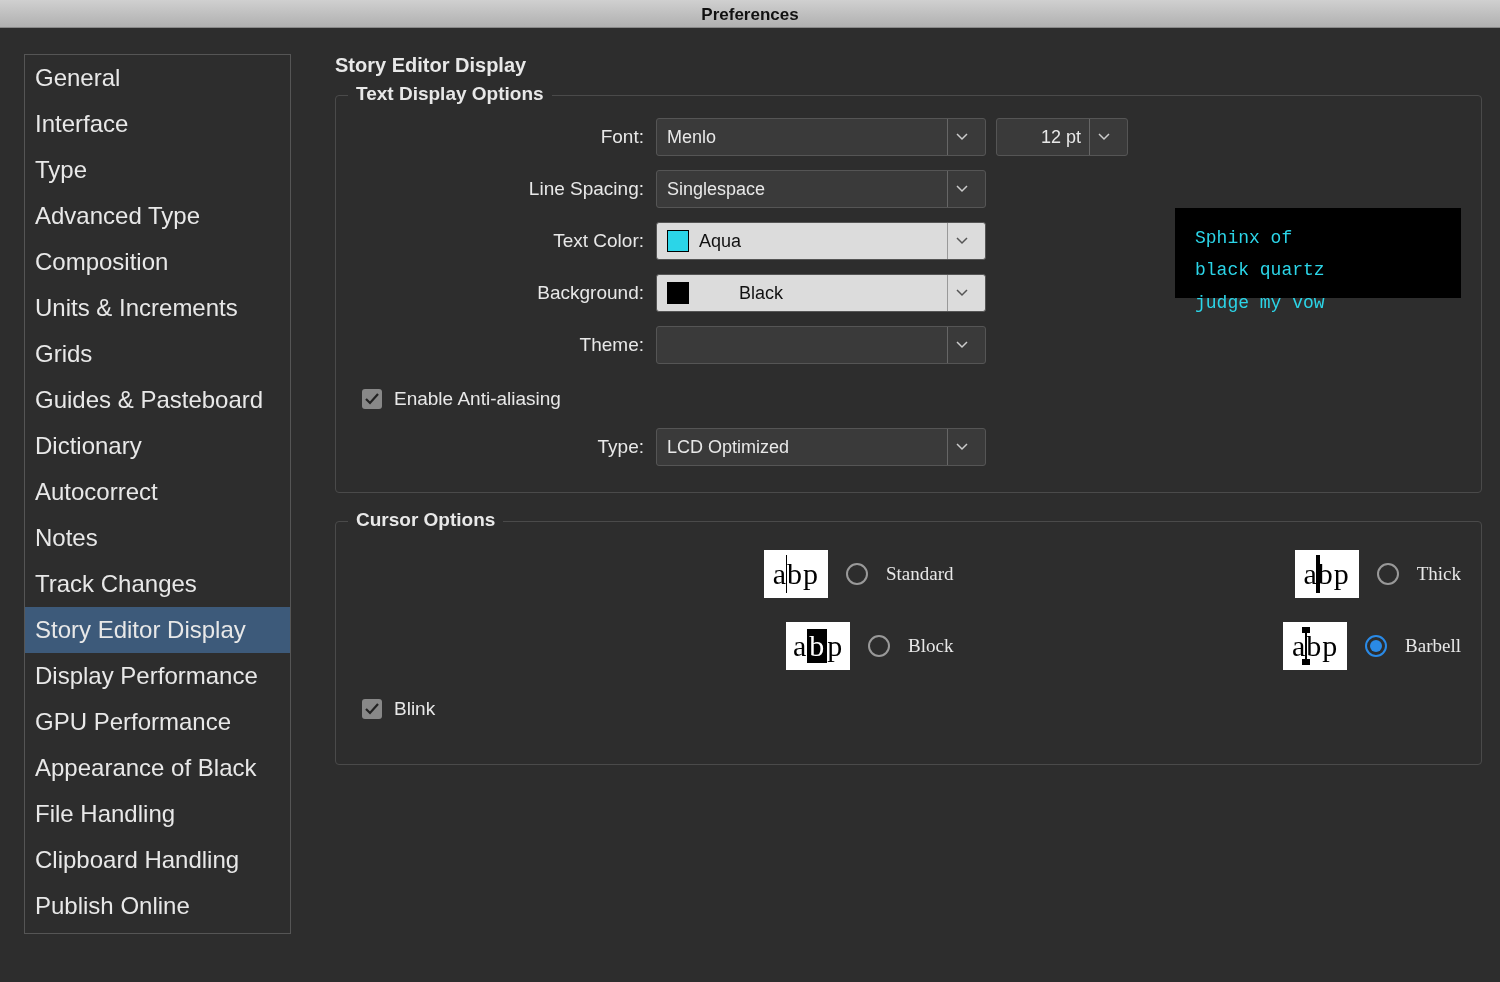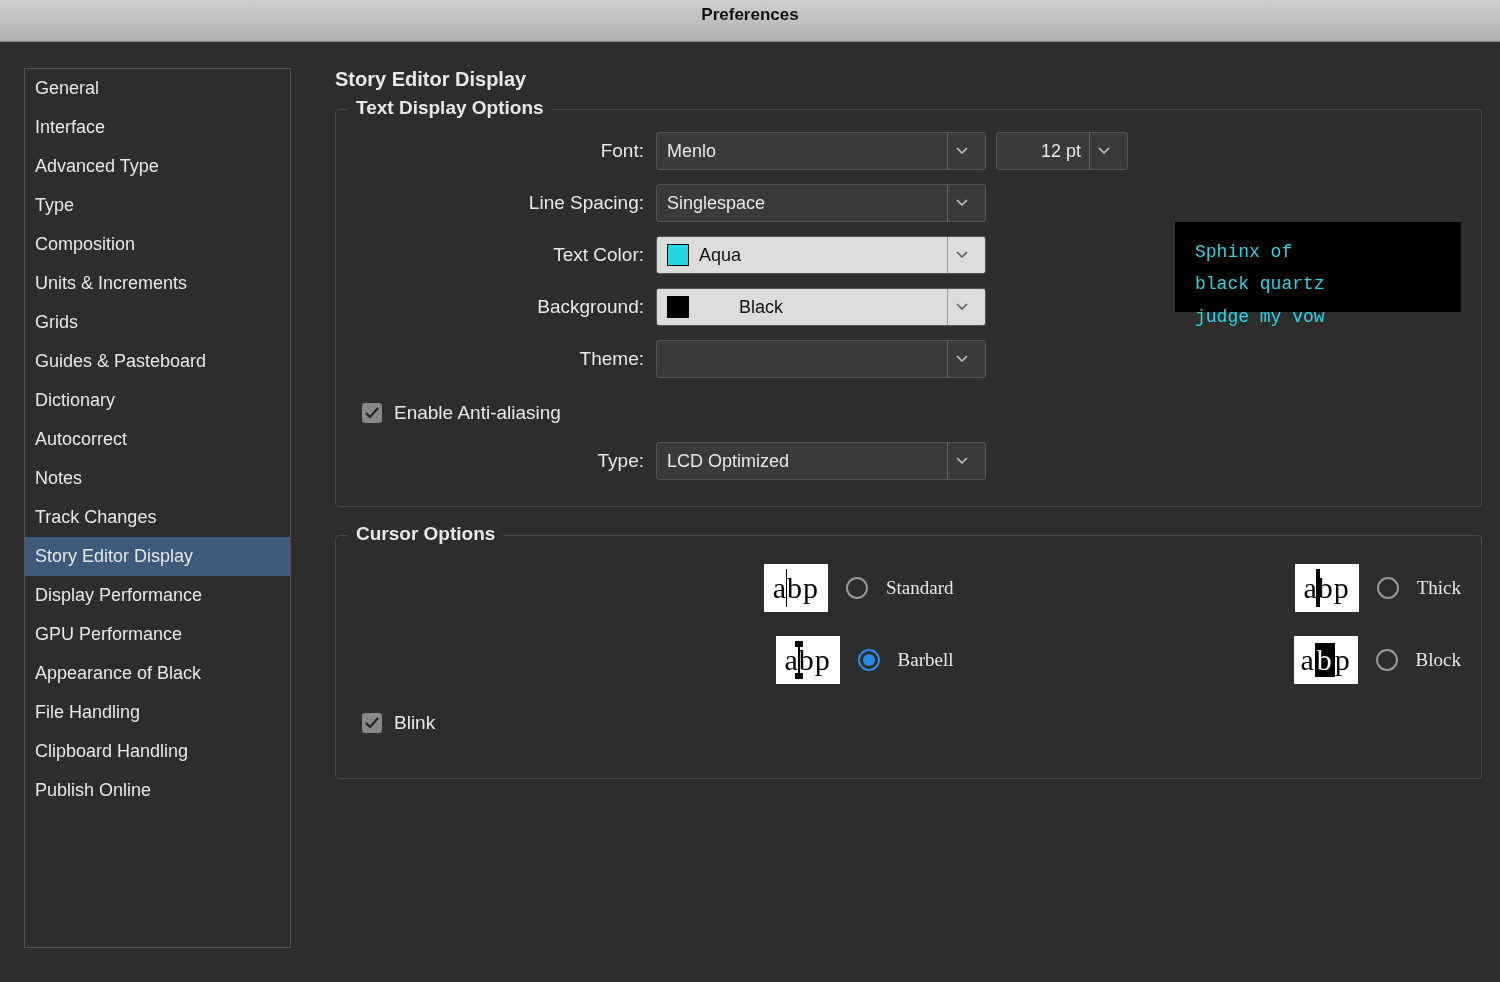--- a/index.html
+++ b/index.html
@@ -5,21 +5,21 @@
 * { box-sizing: border-box; margin: 0; padding: 0; }
 body {
   font-family: -apple-system, "Segoe UI", "Helvetica Neue", Arial, sans-serif;
   background: #2d2d2d;
   color: #e8e8e8;
   width: 1500px;
   height: 982px;
   overflow: hidden;
 }
 .titlebar {
-  height: 42px;
+  height: 28px;
   background: linear-gradient(#d0d0d0, #b0b0b0);
   border-bottom: 1px solid #888;
   text-align: center;
   line-height: 30px;
   font-size: 17px;
   font-weight: 600;
   color: #111;
 }
 .content {
   display: flex;
@@ -30,21 +30,21 @@
   width: 315px;
   padding: 26px 24px;
 }
 .sidebar-inner {
   border: 1px solid #555;
   background: #2d2d2d;
   height: 880px;
 }
 .sidebar-item {
   padding: 9px 10px;
-  font-size: 18px;
+  font-size: 24px;
   color: #e8e8e8;
   cursor: pointer;
 }
 .sidebar-item.selected {
   background: #3d5a7a;
 }
 .main {
   flex: 1;
   padding: 26px 18px 20px 20px;
 }
@@ -216,22 +216,22 @@
 <div class="titlebar">
   <span>Preferences</span>
 </div>
 
 <div class="content">
 
   <div class="sidebar">
     <div class="sidebar-inner">
       <div class="sidebar-item"><span>General</span></div>
       <div class="sidebar-item"><span>Interface</span></div>
+      <div class="sidebar-item"><span>Type</span></div>
       <div class="sidebar-item"><span>Advanced Type</span></div>
-      <div class="sidebar-item"><span>Type</span></div>
       <div class="sidebar-item"><span>Composition</span></div>
       <div class="sidebar-item"><span>Units &amp; Increments</span></div>
       <div class="sidebar-item"><span>Grids</span></div>
       <div class="sidebar-item"><span>Guides &amp; Pasteboard</span></div>
       <div class="sidebar-item"><span>Dictionary</span></div>
       <div class="sidebar-item"><span>Autocorrect</span></div>
       <div class="sidebar-item"><span>Notes</span></div>
       <div class="sidebar-item"><span>Track Changes</span></div>
       <div class="sidebar-item selected"><span>Story Editor Display</span></div>
       <div class="sidebar-item"><span>Display Performance</span></div>
@@ -360,31 +360,31 @@
           <div class="cursor-thumb">a<span class="caret-thin"></span>bp</div>
           <div class="radio"></div>
           <span class="radio-label">Standard</span>
         </div>
         <div class="cursor-opt">
           <div class="cursor-thumb">a<span class="caret-thick"></span>bp</div>
           <div class="radio"></div>
           <span class="radio-label">Thick</span>
         </div>
         <div class="cursor-opt">
+          <div class="cursor-thumb block">a<span class="letter-b">b</span>p</div>
+          <div class="radio"></div>
+          <span class="radio-label">Block</span>
+        </div>
+        <div class="cursor-opt">
           <div class="cursor-thumb">a<span class="caret-barbell">
                 <span class="stem"></span>
               </span>bp</div>
           <div class="radio checked"></div>
           <span class="radio-label">Barbell</span>
         </div>
-        <div class="cursor-opt">
-          <div class="cursor-thumb block">a<span class="letter-b">b</span>p</div>
-          <div class="radio"></div>
-          <span class="radio-label">Block</span>
-        </div>
       </div>
 
       <div class="checkbox-row" style="margin-left:6px;">
         <div class="checkbox">
           <svg viewBox="0 0 14 12">
               <path d="M1 6l4 4 8-9" stroke="#222" stroke-width="2.2" fill="none"></path>
             </svg>
         </div>
         <span class="checkbox-label">Blink</span>
       </div>

